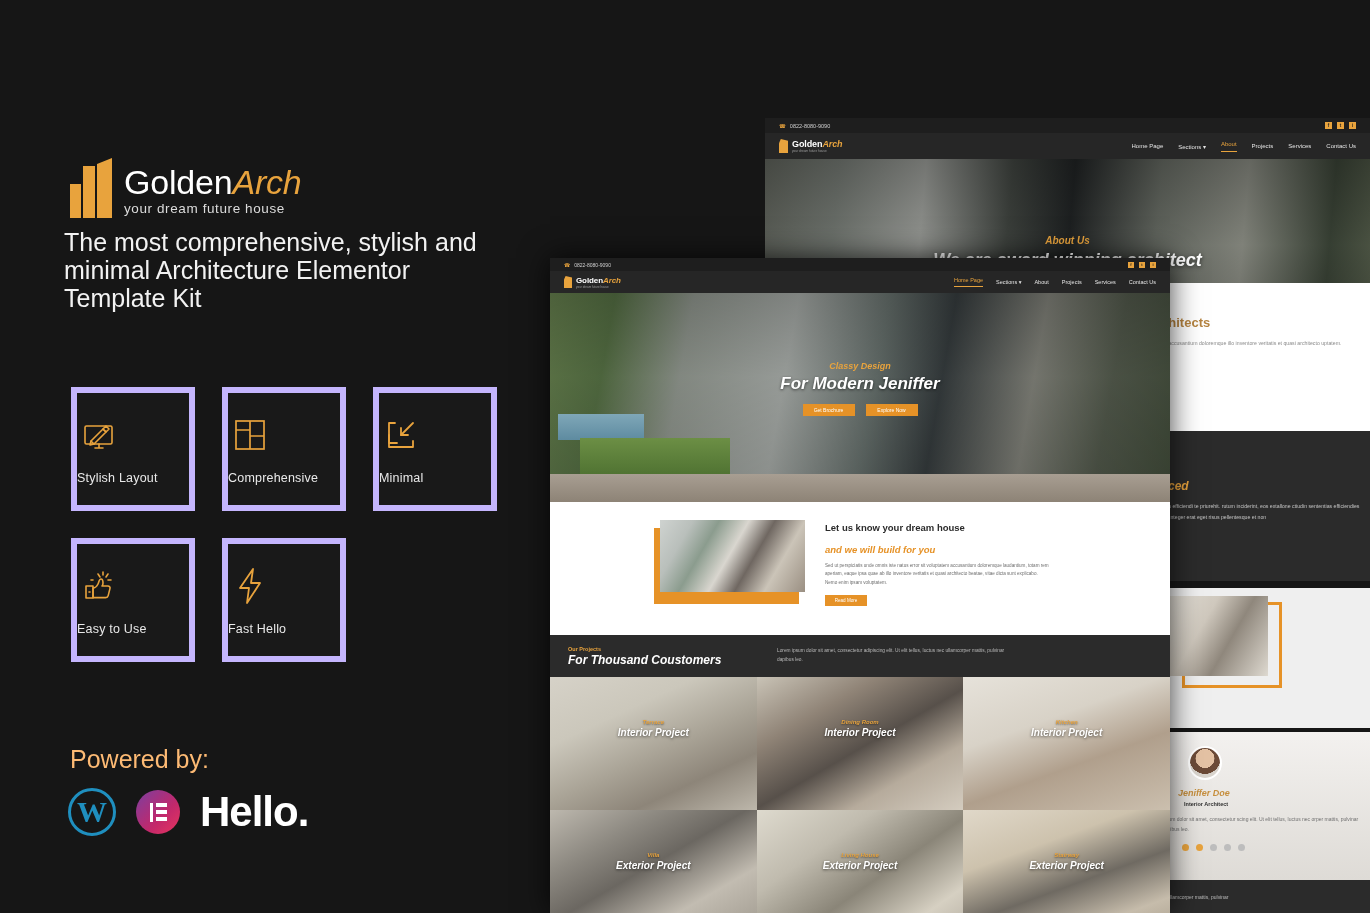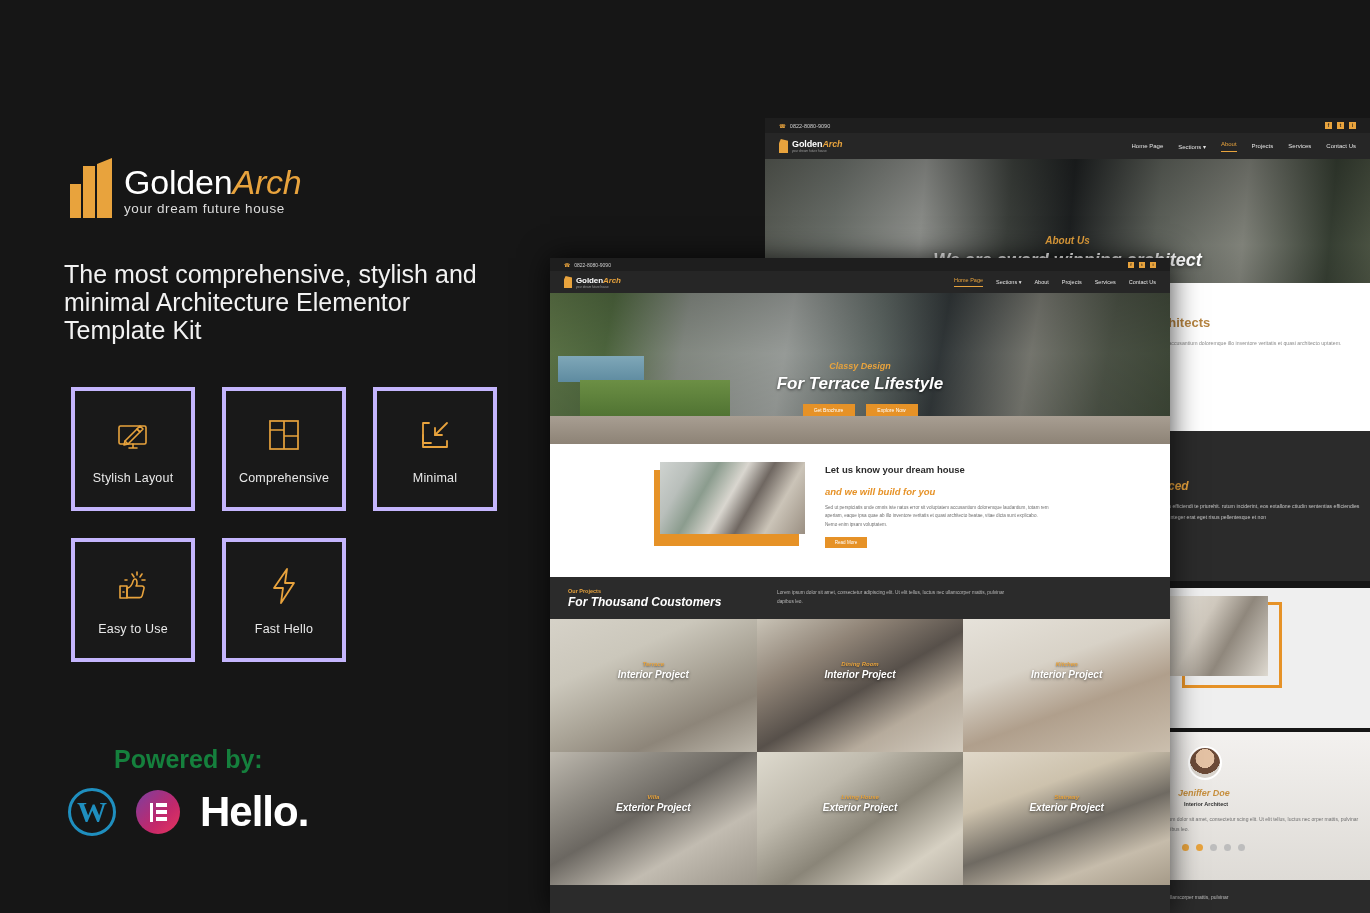--- a/index.html
+++ b/index.html
@@ -16,33 +16,33 @@
   .lm-bar { position:absolute; bottom:0; background:#E8A33D; }
   .lm1 { left:0; width:11px; height:34px; }
   .lm2 { left:13px; width:12px; height:52px; }
   .lm3 { left:27px; width:15px; height:60px; clip-path:polygon(0 10%,100% 0,100% 100%,0 100%); }
   .logo-text { display:flex; flex-direction:column; line-height:1; padding-bottom:3px; }
   .logo-title { font-size:34px; font-weight:400; letter-spacing:-0.2px; }
   .logo-title .ln-gold { color:#E8A33D; font-style:italic; font-weight:500; }
   .logo-sub { font-size:13.5px; color:#dcdcdc; letter-spacing:0.6px; margin-top:3px; }
 
   .headline { position:absolute; left:64px; top:228px; width:420px;
-     font-size:25px; line-height:1.12; font-weight:400; color:#f2f2f2;margin-top:32px; }
+     font-size:25px; line-height:1.12; font-weight:400; color:#f2f2f2; }
 
   
   .features { position:absolute; left:71px; top:387px; display:grid;
       grid-template-columns:repeat(3,124px); grid-template-rows:repeat(2,124px);
       column-gap:27px; row-gap:27px; }
-  .feat { border:4px solid #c4b5fd; display:flex; flex-direction:column;
-      align-items:center; justify-content:center; gap:14px; background:#191919; }
+  .feat { border:6px solid #c4b5fd; display:flex; flex-direction:column;
+      align-items:flex-start; justify-content:center; gap:14px; background:#191919; }
   .feat-icon { width:44px; height:44px; display:flex; align-items:center; justify-content:center; }
   .feat-icon svg { display:block; }
   .feat-label { font-size:12.5px; color:#e9e9e9; letter-spacing:0.2px; }
 
-  .powered { position:absolute; left:70px; top:745px; font-size:25px; font-weight:700; color:#15803d;margin-left:44px; }
+  .powered { position:absolute; left:70px; top:745px; font-size:25px; font-weight:400; color:#fdba74; }
   .brands { position:absolute; left:68px; top:788px; display:flex; align-items:center; gap:20px; }
   .wp-badge { width:48px; height:48px; border-radius:50%; border:3px solid #1f8fbf;
       display:flex; align-items:center; justify-content:center; color:#1f8fbf;
       font-size:30px; font-weight:700; font-family:"Liberation Serif", serif; line-height:1; }
   .el-badge { width:44px; height:44px; border-radius:50%;
       background:linear-gradient(135deg,#7b3fa0 0%,#c2286b 60%,#e8355f 100%);
       display:flex; align-items:center; justify-content:center; gap:2.5px; }
   .el-bar { background:#fff; }
   .el-v { width:3.5px; height:19px; }
   .el-stack { display:flex; flex-direction:column; gap:3.5px; }
@@ -79,21 +79,21 @@
      box-shadow:0 0 28px rgba(0,0,0,.75); }
   #mock-main .topbar { height:13px; font-size:5px; }
   #mock-main .soc { width:6px; height:6px; font-size:4px; }
   #mock-main .navbar { height:22px; }
   #mock-main .nav-logo-mark { width:8px; height:12px; clip-path:polygon(20% 0,100% 12%,100% 100%,0 100%,0 30%); }
   #mock-main .nav-brand { font-size:8px; line-height:9px; }
   #mock-main .nav-brand-sub { font-size:3px; line-height:4px; }
   #mock-main .nav-menu { gap:13px; font-size:5.5px; }
   #mock-main .nav-item.active { padding-bottom:3px; }
 
-  .hero-main { position:relative; height:151px;
+  .hero-main { position:relative; height:209px;
      background:
        linear-gradient(180deg, rgba(0,0,0,.30), rgba(0,0,0,.18) 40%, rgba(0,0,0,.25)),
        linear-gradient(100deg,#6f8b55 0%,#5d7a4a 10%,#9ea59c 22%,#b7bcb8 38%,#707b77 52%,#3b4244 62%,#8d8e85 76%,#5a6253 88%,#47533f 100%);
   }
   .hero-main .green { position:absolute; left:30px; bottom:26px; width:150px; height:38px;
       background:linear-gradient(180deg,#6c8f45,#4f7232); }
   .hero-main .pool { position:absolute; left:8px; bottom:62px; width:86px; height:26px;
       background:linear-gradient(180deg,#7fa7b8,#5e8ba0); }
   .hero-main .deck { position:absolute; left:0; bottom:0; width:100%; height:28px;
       background:linear-gradient(180deg,#a89e92,#8d8376); }
@@ -384,21 +384,21 @@
         <span class="nav-item">Contact Us</span>
       </div>
     </div>
 
     <div class="hero-main">
       <div class="pool"></div>
       <div class="green"></div>
       <div class="deck"></div>
       <div class="hero-copy">
         <div class="hero-eyebrow">Classy Design</div>
-        <div class="hero-title">For Terrace Lifestyle</div>
+        <div class="hero-title">For Modern Jeniffer</div>
         <div class="hero-btns">
           <span class="btn-o">Get Brochure</span>
           <span class="btn-o">Explore Now</span>
         </div>
       </div>
     </div>
 
     <div class="white-sec">
       <div class="ws-inner">
         <div class="ws-imgwrap">

